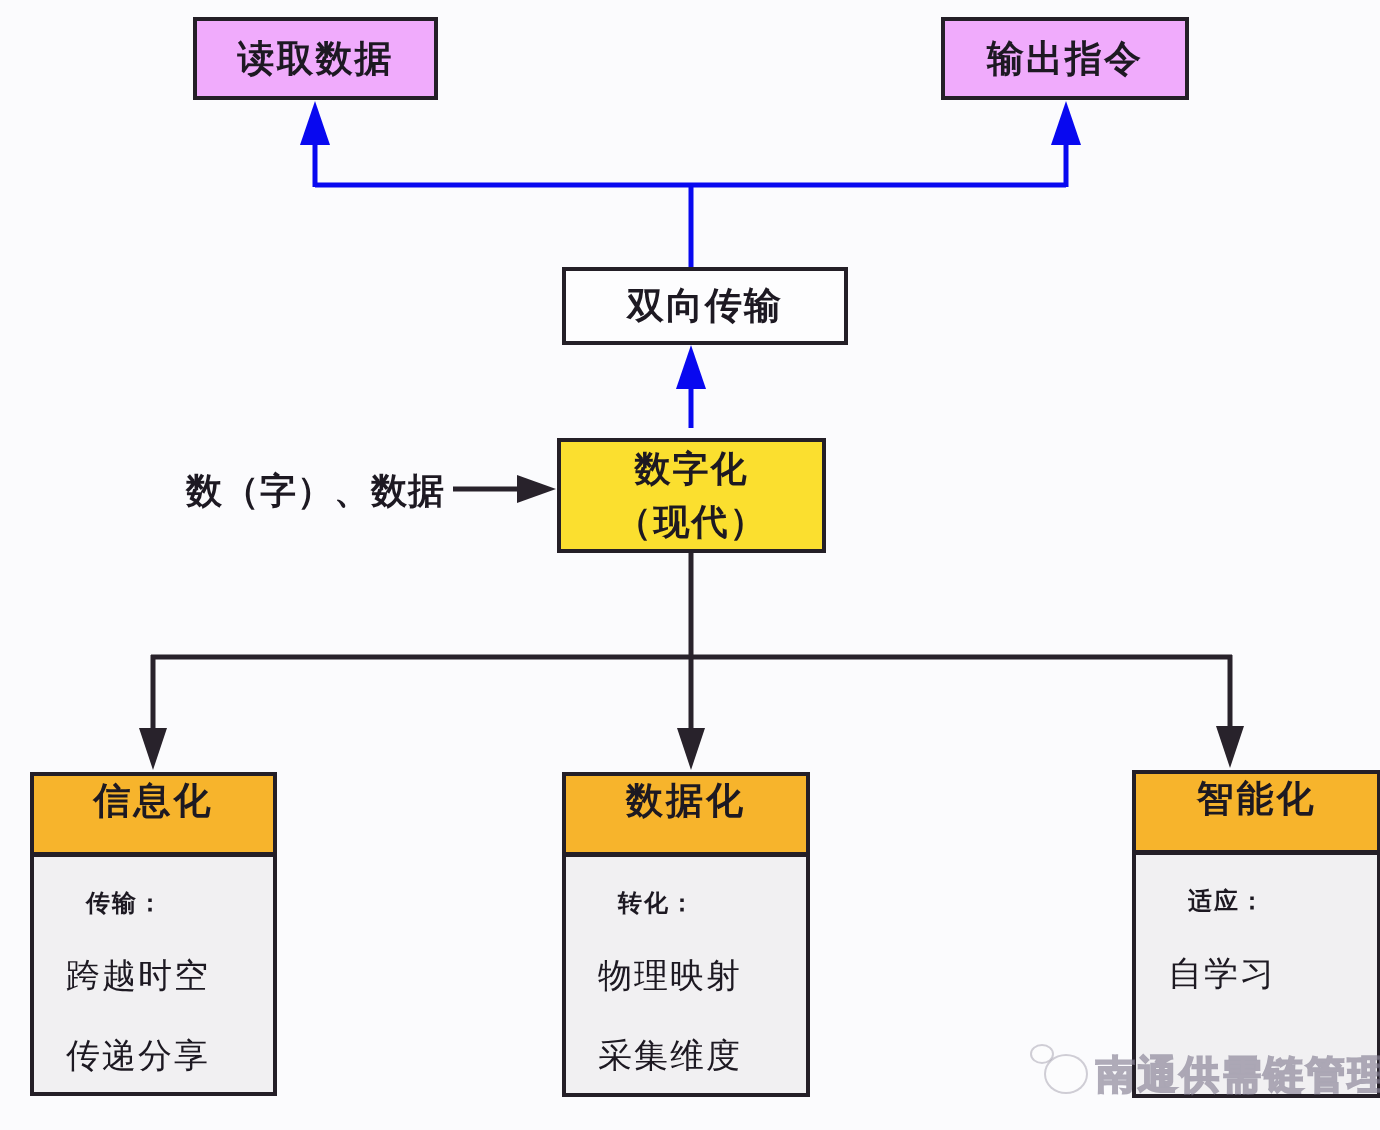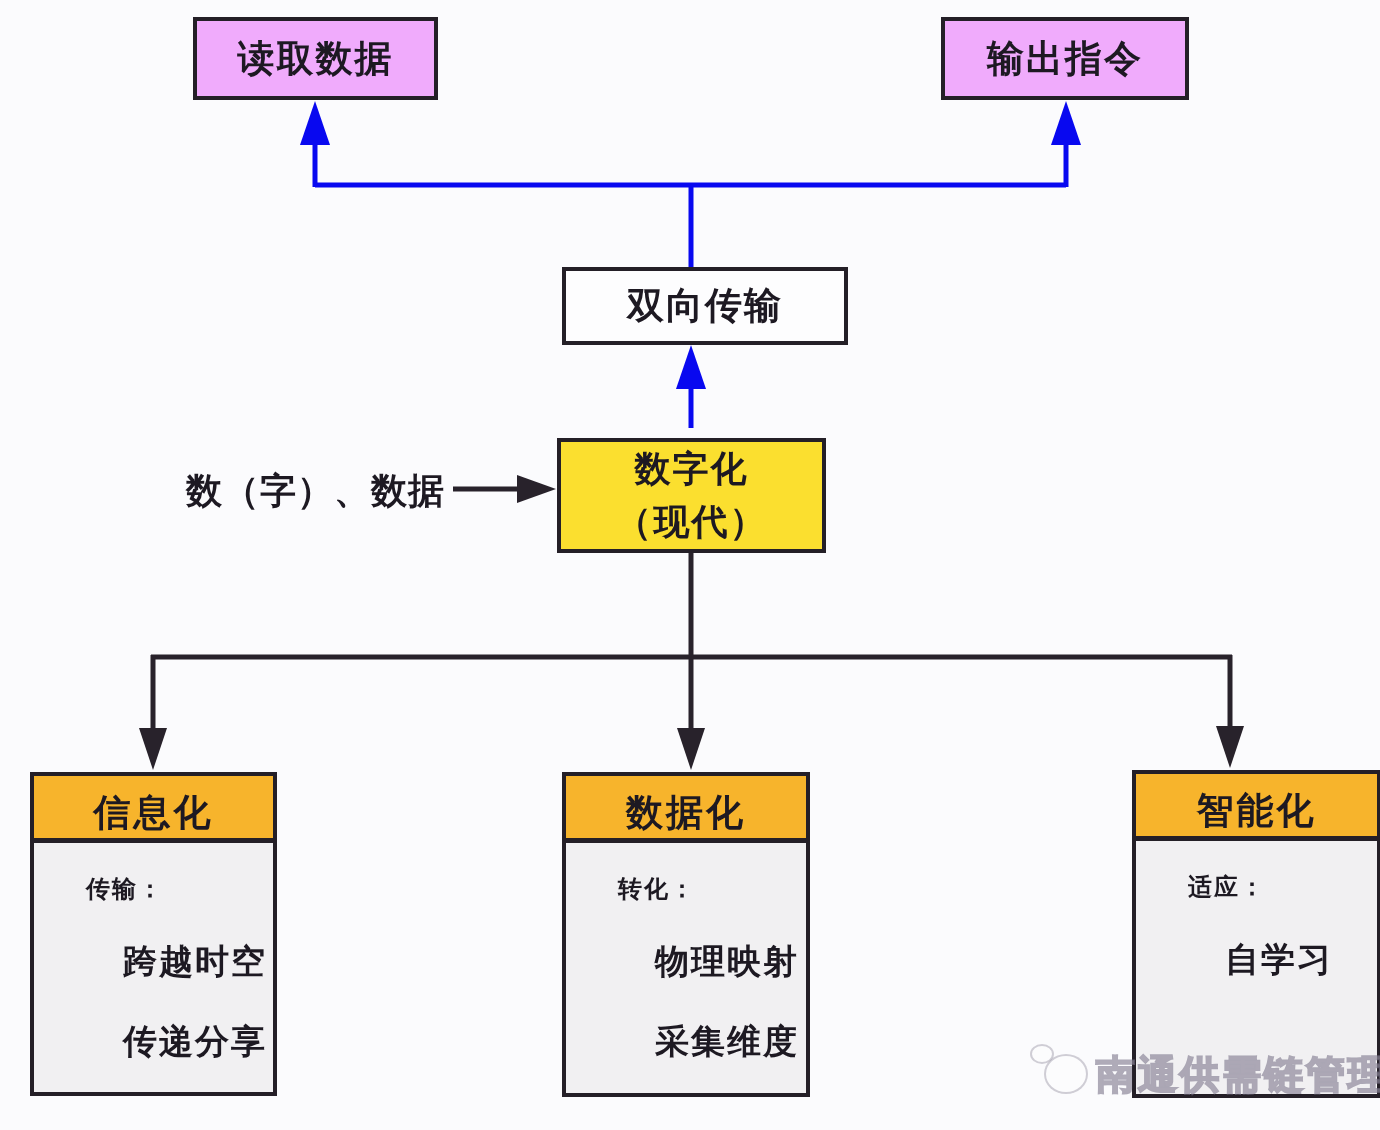--- a/index.html
+++ b/index.html
@@ -45,43 +45,43 @@
   }
   .branch {
     position: absolute;
     border: 4px solid #241f27;
     background: #f1f0f2;
     display: flex;
     flex-direction: column;
     z-index: 2;
   }
   .branch-header {
-    height: 67px;
+    height: 81px;
     background: #f7b42c;
     border-bottom: 5px solid #241f27;
     display: flex;
-    align-items: flex-end;
+    align-items: flex-start;
     justify-content: center;
     font-weight: bold;
     font-size: 37px;
     letter-spacing: 3px;
     flex: none;
   }
   .branch-body { flex: 1; padding-top: 30px; }
   .branch-subtitle {
     padding-left: 12px;
     font-weight: bold;
     font-size: 24px;
     letter-spacing: 2px;
     margin-bottom: 34px;
     margin-left: 40px;
   }
   .branch-item {
-    padding-left: 89px;
-    font-weight: bold;
+    padding-left: 32px;
+    font-weight: normal;
     font-size: 34px;
     letter-spacing: 2px;
     margin-bottom: 34px;
   }
   .watermark {
     position: absolute;
     left: 1022px;
     top: 1040px;
     display: flex;
     align-items: center;

